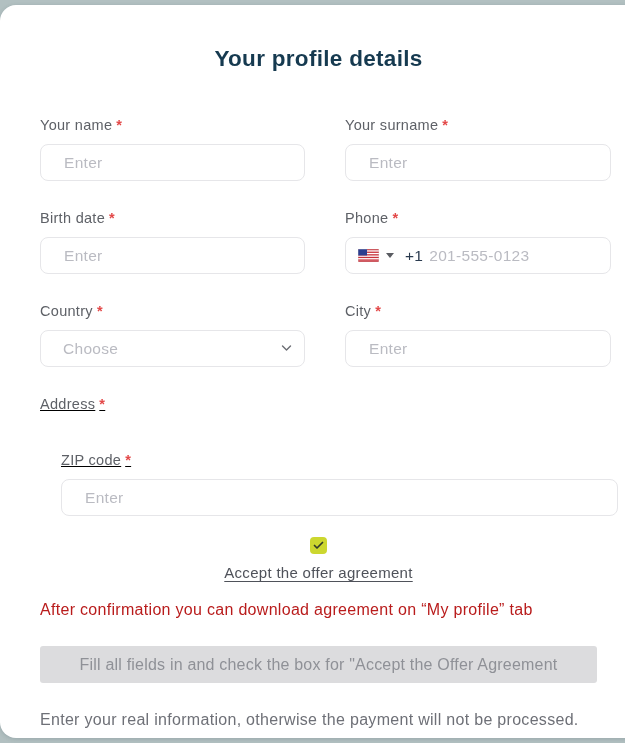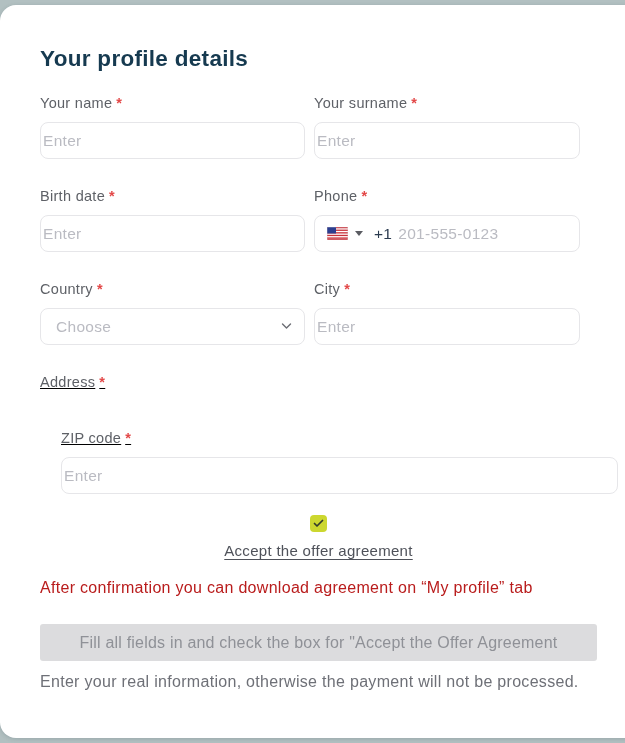--- a/index.html
+++ b/index.html
@@ -23,31 +23,31 @@
     background: #ffffff;
     border-radius: 16px;
     box-shadow: 0 1px 4px rgba(40,60,70,0.18);
   }
   .content {
     width: 557px;
     margin-left: 40px;
   }
   .page-title {
     margin-top: 41px;
-    margin-bottom: 23px;
-    text-align: left;
+    margin-bottom: 45px;
+    text-align: center;
     font-size: 22.5px;
     font-weight: bold;
     letter-spacing: 0.3px;
     color: #163a50;
   }
   .row {
     display: grid;
     grid-template-columns: 265px 266px;
-    column-gap: 9px;
+    column-gap: 40px;
     margin-bottom: 29px;
   }
   .row.single {
     grid-template-columns: 557px;
     text-decoration: underline;
   }
   .row.tight { margin-bottom: 21px; margin-left: 21px; }
   .field-label {
     display: flex;
     gap: 4px;
@@ -56,21 +56,21 @@
     letter-spacing: 0.3px;
     margin-bottom: 11px;
   }
   .required { color: #e34848; font-weight: bold; }
   .text-input {
     box-sizing: border-box;
     width: 100%;
     height: 37px;
     border: 1px solid #e6e6e9;
     border-radius: 8px;
-    padding: 0 2px;
+    padding: 0 23px;
     font-family: "Liberation Sans", sans-serif;
     font-size: 15.5px;
     letter-spacing: 0.3px;
     color: #3a3c42;
     background: #ffffff;
     outline: none;
   }
   .text-input::placeholder { color: #babbc2; opacity: 1; }
 
   
@@ -109,21 +109,21 @@
   }
 
   
   .select-wrap { position: relative; }
   .select-input {
     box-sizing: border-box;
     width: 100%;
     height: 37px;
     border: 1px solid #e6e6e9;
     border-radius: 8px;
-    padding: 0 15px;
+    padding: 0 22px;
     font-family: "Liberation Sans", sans-serif;
     font-size: 15.5px;
     letter-spacing: 0.3px;
     color: #babbc2;
     background: #ffffff;
     appearance: none;
     -webkit-appearance: none;
     outline: none;
   }
   .chevron {
@@ -174,21 +174,21 @@
     height: 37px;
     border: none;
     border-radius: 3px;
     background: #dcdcde;
     color: #8f9197;
     font-family: "Liberation Sans", sans-serif;
     font-size: 16px;
     letter-spacing: 0.2px;
   }
   .footer-note {
-    margin-top: 12px;
+    margin-top: 28px;
     font-size: 16px;
     color: #6e7077;
     letter-spacing: 0.3px;
   }
 </style>
 </head>
 <body>
 
 <div class="card">
   <div class="content">

